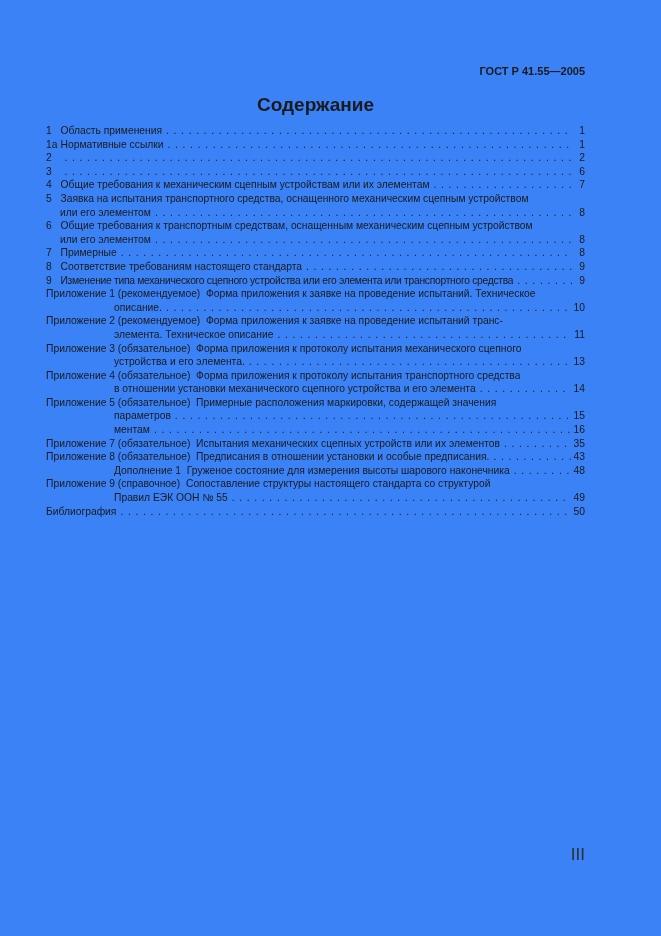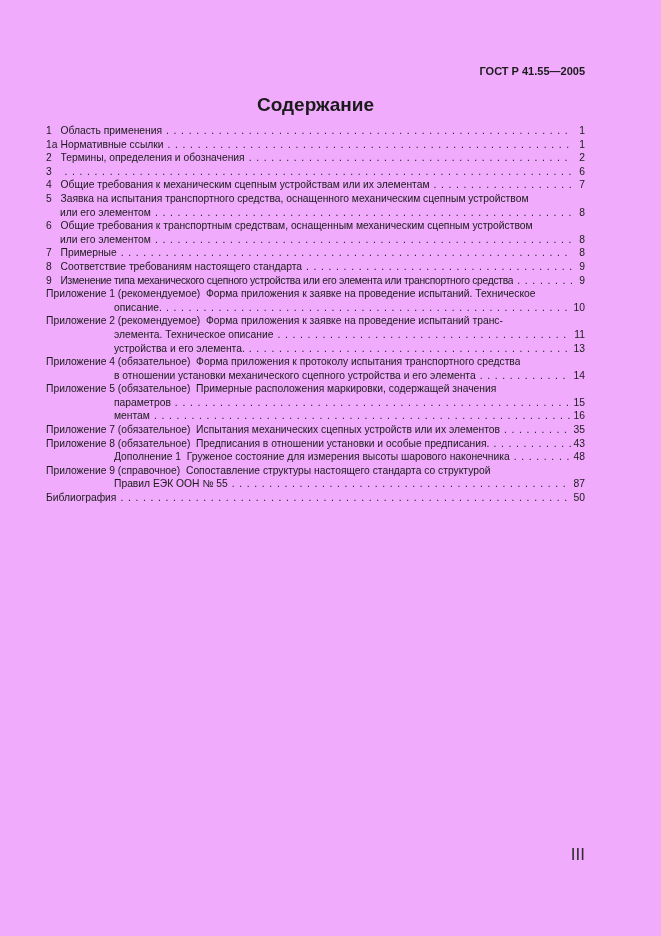--- a/index.html
+++ b/index.html
@@ -1,20 +1,20 @@
 <!DOCTYPE html>
 <html><head>
 <meta charset="utf-8">
 <style>
   html, body { margin: 0; padding: 0; background: #ffffff; }
   .page {
     position: relative;
     width: 661px;
     height: 936px;
-    background: #f0abfc;
+    background: #3b82f6;
     font-family: "Liberation Sans", sans-serif;
     color: #1a1a1a;
     overflow: hidden;
   }
   .doc-header {
     position: absolute;
     top: 65px; left: 46px; right: 76px;
     text-align: right;
     font-size: 11px;
     font-weight: bold;
@@ -84,21 +84,20 @@
     <span class="pg">1</span>
   </div>
       <div class="toc-line indent-0">
     <span class="num">1а</span>
     <span class="txt">Нормативные ссылки</span>
     <span class="leader">. . . . . . . . . . . . . . . . . . . . . . . . . . . . . . . . . . . . . . . . . . . . . . . . . . . . . . . . . . . . . . . . . . . . . . . . . . . . . . . . . . . . . . . . . . . . . . . . . . . . . . . . . . . . . .</span>
     <span class="pg">1</span>
   </div>
       <div class="toc-line indent-0">
     <span class="num">2</span>
-    <span class="txt">Термины, определения и обозначения</span>
     <span class="leader">. . . . . . . . . . . . . . . . . . . . . . . . . . . . . . . . . . . . . . . . . . . . . . . . . . . . . . . . . . . . . . . . . . . . . . . . . . . . . . . . . . . . . . . . . . . . . . . . . . . . . . . . . . . . . .</span>
     <span class="pg">2</span>
   </div>
       <div class="toc-line indent-0">
     <span class="num">3</span>
     <span class="leader">. . . . . . . . . . . . . . . . . . . . . . . . . . . . . . . . . . . . . . . . . . . . . . . . . . . . . . . . . . . . . . . . . . . . . . . . . . . . . . . . . . . . . . . . . . . . . . . . . . . . . . . . . . . . . .</span>
     <span class="pg">6</span>
   </div>
       <div class="toc-line indent-0">
     <span class="num">4</span>
@@ -165,20 +164,26 @@
     <span class="txt">Приложение 2 (рекомендуемое)  Форма приложения к заявке на проведение испытаний транс-</span>
     
     
   </div>
       <div class="toc-line indent-2">
     
     <span class="txt">элемента. Техническое описание</span>
     <span class="leader">. . . . . . . . . . . . . . . . . . . . . . . . . . . . . . . . . . . . . . . . . . . . . . . . . . . . . . . . . . . . . . . . . . . . . . . . . . . . . . . . . . . . . . . . . . . . . . . . . . . . . . . . . . . . . .</span>
     <span class="pg">11</span>
   </div>
+      <div class="toc-line indent-0">
+    
+    <span class="txt">Приложение 3 (обязательное)  Форма приложения к протоколу испытания механического сцепного</span>
+    
+    
+  </div>
       <div class="toc-line indent-2">
     
     <span class="txt">устройства и его элемента.</span>
     <span class="leader">. . . . . . . . . . . . . . . . . . . . . . . . . . . . . . . . . . . . . . . . . . . . . . . . . . . . . . . . . . . . . . . . . . . . . . . . . . . . . . . . . . . . . . . . . . . . . . . . . . . . . . . . . . . . . .</span>
     <span class="pg">13</span>
   </div>
       <div class="toc-line indent-0">
     
     <span class="txt">Приложение 4 (обязательное)  Форма приложения к протоколу испытания транспортного средства</span>
     
@@ -229,21 +234,21 @@
       <div class="toc-line indent-0">
     
     <span class="txt">Приложение 9 (справочное)  Сопоставление структуры настоящего стандарта со структурой</span>
     
     
   </div>
       <div class="toc-line indent-2">
     
     <span class="txt">Правил ЕЭК ООН № 55</span>
     <span class="leader">. . . . . . . . . . . . . . . . . . . . . . . . . . . . . . . . . . . . . . . . . . . . . . . . . . . . . . . . . . . . . . . . . . . . . . . . . . . . . . . . . . . . . . . . . . . . . . . . . . . . . . . . . . . . . .</span>
-    <span class="pg">87</span>
+    <span class="pg">49</span>
   </div>
       <div class="toc-line indent-0">
     
     <span class="txt">Библиография</span>
     <span class="leader">. . . . . . . . . . . . . . . . . . . . . . . . . . . . . . . . . . . . . . . . . . . . . . . . . . . . . . . . . . . . . . . . . . . . . . . . . . . . . . . . . . . . . . . . . . . . . . . . . . . . . . . . . . . . . .</span>
     <span class="pg">50</span>
   </div>
     </div>
   <div class="footer-num">III</div>
 </div>

